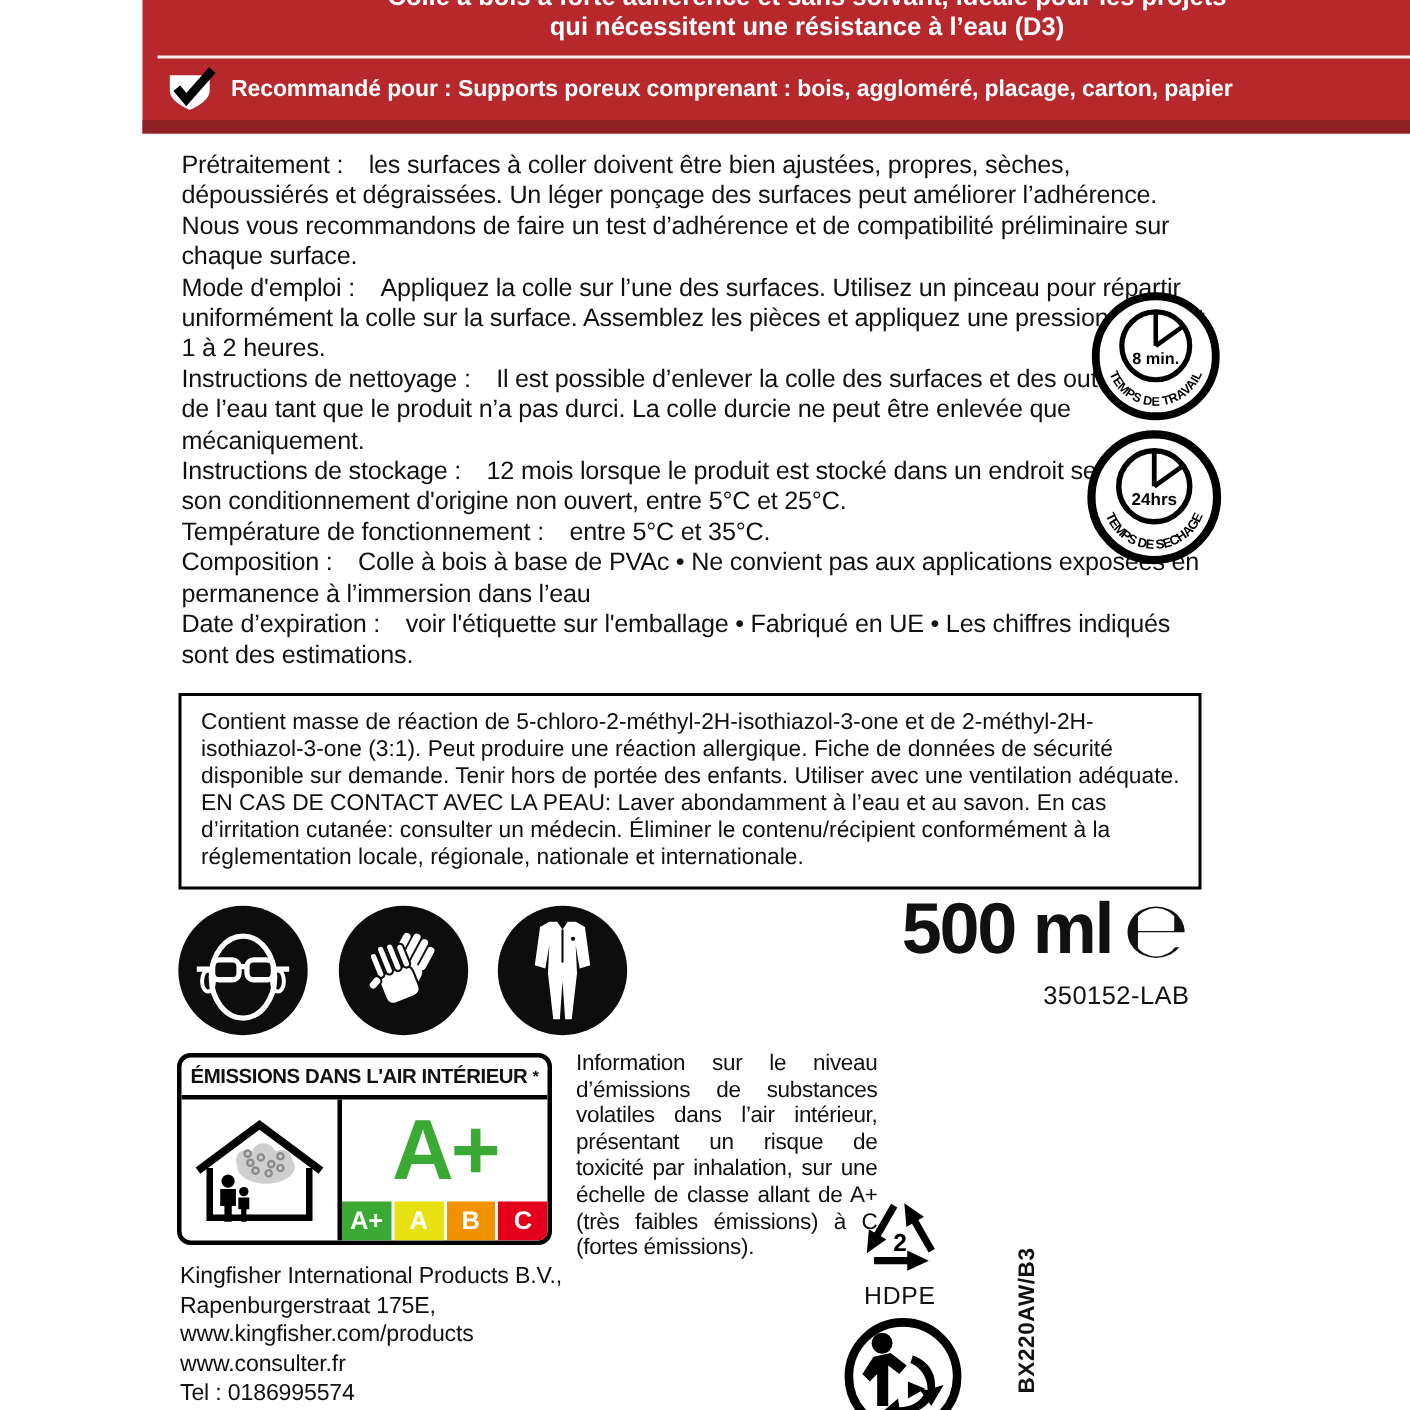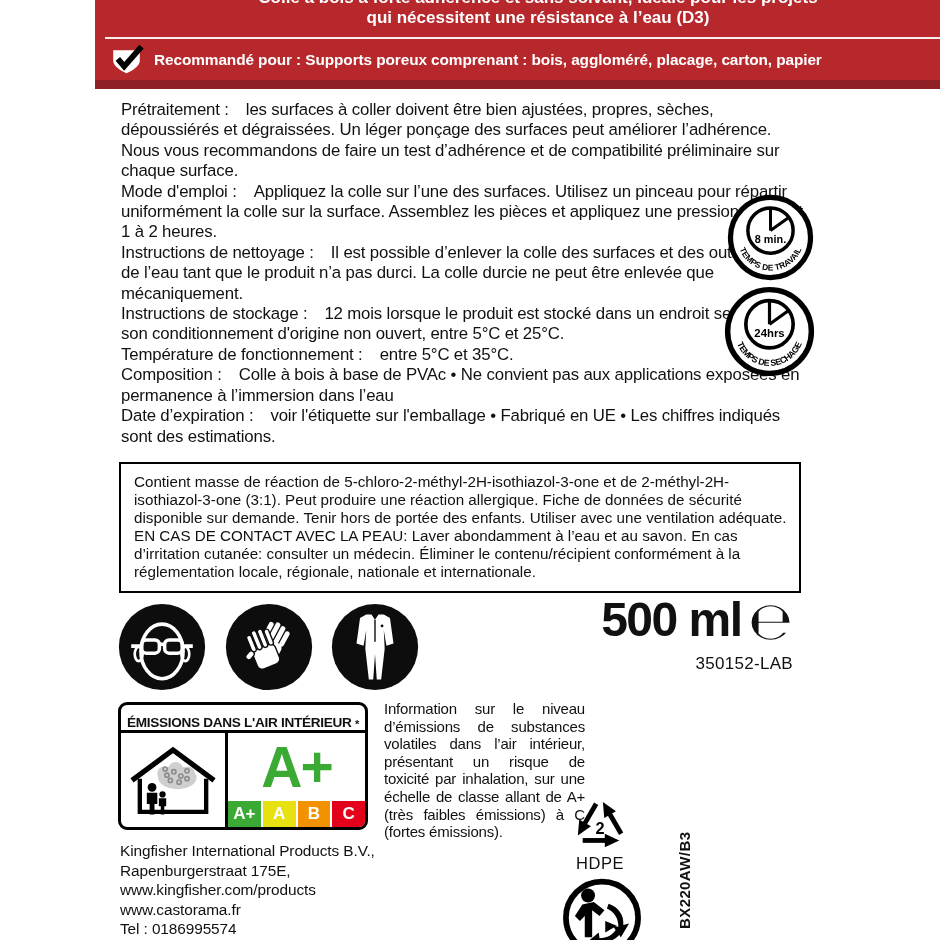--- a/index.html
+++ b/index.html
@@ -38,21 +38,21 @@
   
   .volume{position:absolute;left:565px;top:595px;width:228px;display:flex;justify-content:flex-end;
           align-items:flex-end;gap:7px;}
   .vol-amount{font-weight:bold;font-size:48px;letter-spacing:-1.5px;line-height:50px;}
   .vol-e{font-size:52px;line-height:48px;font-family:"DejaVu Sans",sans-serif;}
   .vol-code{position:absolute;left:565px;top:654px;width:228px;text-align:right;font-size:17px;letter-spacing:0.3px;}
 
   
   .voc{position:absolute;left:118px;top:702px;width:250px;height:128px;border:3px solid #000;
        border-radius:9px;overflow:hidden;background:#fff;box-sizing:border-box;}
-  .voc-head{height:25px;border-bottom:3px solid #000;display:flex;align-items:flex-end;
+  .voc-head{height:25px;border-bottom:3px solid #000;display:flex;align-items:center;
             padding:0 6px;font-weight:bold;font-size:13.6px;letter-spacing:-0.3px;}
   .voc-ast{margin-left:auto;font-size:11px;font-weight:bold;}
   .voc-body{display:flex;height:94px;}
   .voc-house{width:104px;border-right:3px solid #000;display:flex;align-items:center;justify-content:center;}
   .voc-right{flex:1;display:flex;flex-direction:column;}
   .voc-grade{flex:1;display:flex;align-items:center;justify-content:center;font-weight:bold;
              font-size:57px;line-height:1;letter-spacing:-2px;}
   .voc-scale{display:flex;height:26px;gap:2px;}
   .voc-cell{flex:1;display:flex;align-items:center;justify-content:center;color:#fff;
             font-weight:bold;font-size:17px;}
@@ -268,17 +268,17 @@
       <polygon points="54,56 68,62 54,70" fill="#000"></polygon>
     </svg>
   </div>
 
   <div class="batch">BX220AW/B3</div>
 
   <div class="addr">
     <div>Kingfisher International Products B.V.,</div>
     <div>Rapenburgerstraat 175E,</div>
     <div>www.kingfisher.com/products</div>
-    <div>www.castorama.fr</div>
+    <div>www.consulter.fr</div>
     <div>Tel : 0186995574</div>
   </div>
 
 </div>
 
 </body></html>

